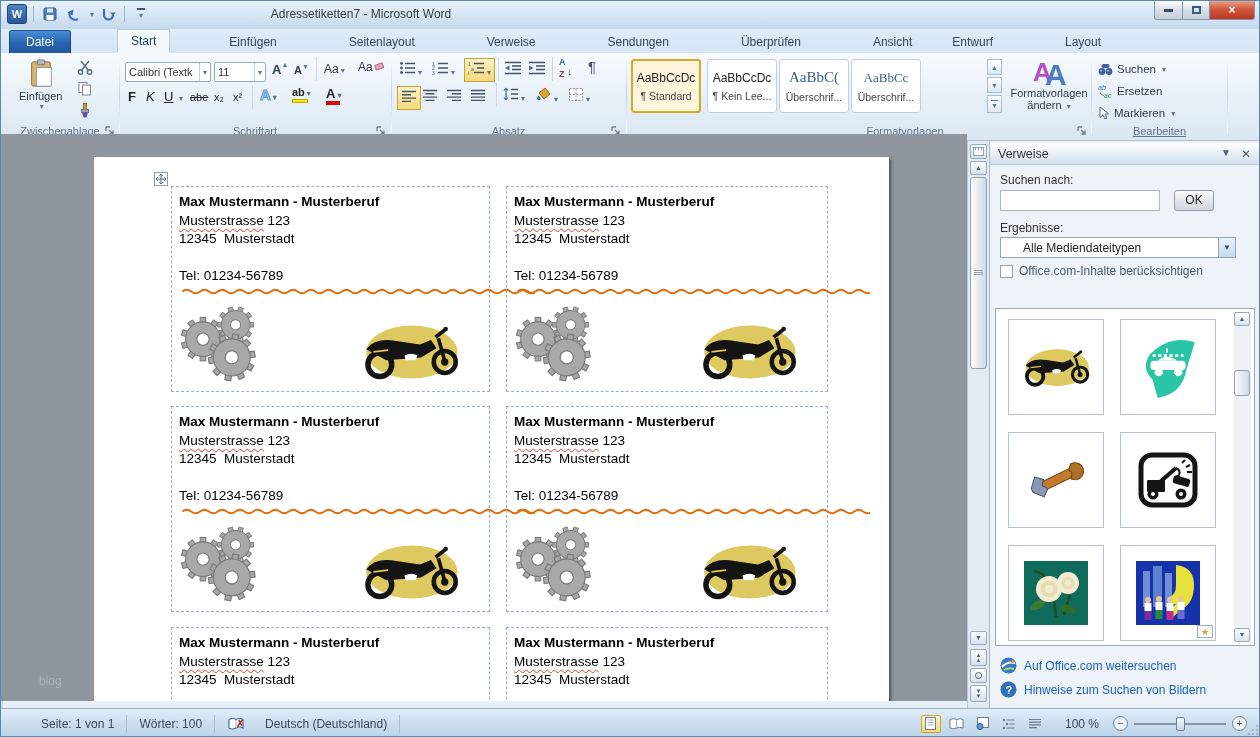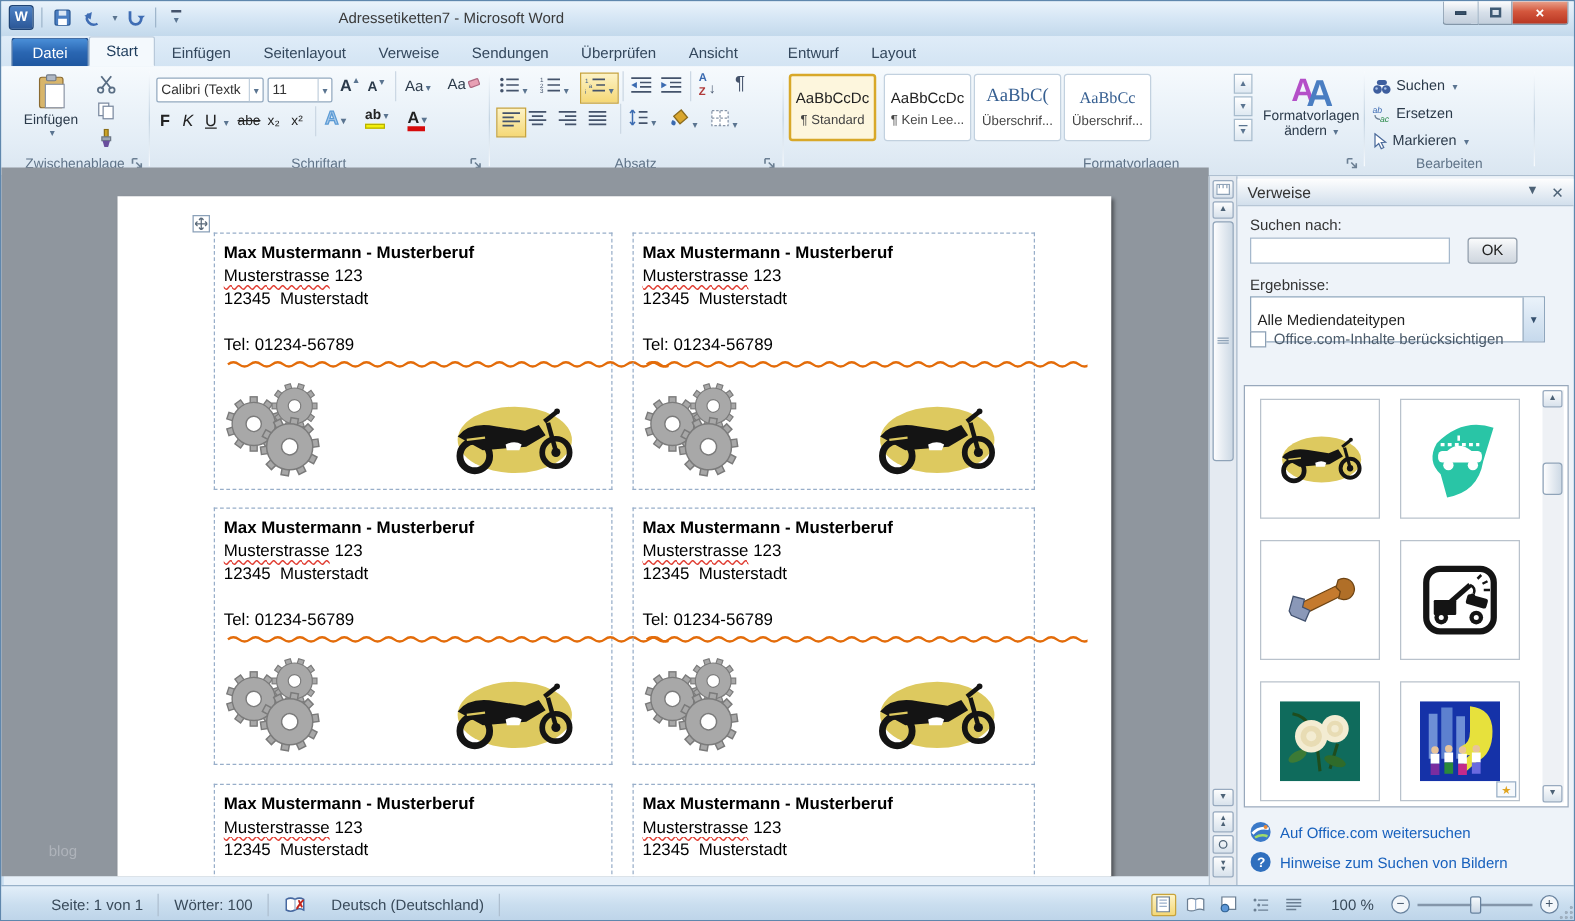--- a/index.html
+++ b/index.html
@@ -28,37 +28,37 @@
   .wbtn.min{width:29px;border-radius:0 0 0 3px;}
   .wbtn.max{width:27px;border-left:none;}
   .wbtn.close{width:45px;border-left:none;border-radius:0 0 3px 0;
     background:linear-gradient(#e9a28b,#d4573d 45%,#b83622);color:#fff;font-weight:bold;font-size:12px;}
   .minglyph{width:9px;height:3px;background:#3f5a74;border:1px solid #2c4257;}
   .maxglyph{width:9px;height:8px;border:2px solid #3f5a74;}
 
   
   .tabrow{position:absolute;left:0;top:28px;width:1260px;height:24px;
     background:linear-gradient(#dfecf8,#d3e4f3);display:flex;align-items:flex-end;}
-  .tab{padding:4px 13px;font-size:12px;color:#33475c;white-space:nowrap;cursor:default;}
+  .tab{padding:4px 13px;font-size:12px;color:#33475c;white-space:nowrap;cursor:default;margin-left:46px;}
   .tab.file{background:linear-gradient(#4a8fd8,#2a66b2 50%,#1f57a0);color:#fff;border-radius:3px 3px 0 0;
     margin-left:8px;padding:4px 16px;border:1px solid #1c4c8c;border-bottom:none;}
   .tab.active{background:#f4f9fd;border:1px solid #b8c9da;border-bottom:1px solid #f4f9fd;
     border-radius:2px 2px 0 0;color:#1e3c5c;}
   .tabrow-right{position:absolute;right:8px;top:31px;display:flex;gap:8px;align-items:center;}
   .collapse-btn{width:18px;height:16px;border:1px solid #9db2c6;border-radius:3px;
     background:linear-gradient(#fff,#dce7f2);color:#5a7490;font-size:9px;line-height:14px;text-align:center;}
   .help-btn{width:17px;height:17px;border-radius:50%;background:radial-gradient(circle at 35% 30%,#7fb2e8,#2f6fbe);
     color:#fff;font-weight:bold;font-size:11px;text-align:center;line-height:17px;border:1px solid #23558f;}
 
   
   .ribbon{position:absolute;left:0;top:52px;width:1260px;height:88px;
     background:linear-gradient(#f6fafd,#e3edf6 70%,#dae6f1);border-bottom:1px solid #aebfd0;}
   .group{position:absolute;top:0;height:87px;}
   .gsep{position:absolute;top:4px;width:1px;height:76px;background:linear-gradient(#f8fbfe,#c4d4e2,#f8fbfe);}
-  .glabel{position:absolute;bottom:3px;left:0;right:0;text-align:center;font-size:11px;color:#5f7388;}
+  .glabel{position:absolute;bottom:3px;left:0;right:0;text-align:center;font-size:11px;color:#5f7388;text-decoration:underline;}
   .launcher{position:absolute;bottom:3px;right:3px;width:12px;height:12px;}
   .hl{background:linear-gradient(#fdf3c6,#f5d876);border:1px solid #c8a33a !important;}
   .combo{height:20px;border:1px solid #93a9bf;background:#fff;border-radius:2px;
     font-size:11px;color:#333;display:flex;align-items:center;padding:0 3px;}
   .combo .arrow{margin-left:auto;color:#5a7490;font-size:8px;border-left:1px solid #c3d1de;padding-left:3px;height:100%;display:flex;align-items:center;}
   .ddarrow{color:#5a7490;font-size:8px;margin-left:2px;}
   .bigbtn{position:absolute;display:flex;flex-direction:column;align-items:center;font-size:11px;color:#2b3a4a;}
 
   
   .stylecard{position:absolute;top:6px;width:70px;height:54px;background:#fff;border:1px solid #c2d1df;border-radius:3px;
@@ -102,22 +102,22 @@
   
   .pane{position:absolute;left:988px;top:140px;width:270px;height:567px;background:#eef3f9;border-left:1px solid #a7b8c9;}
   .pane-hdr{position:absolute;left:0;top:2px;width:100%;height:22px;
     background:linear-gradient(#fefefe,#d2dfec);border-bottom:1px solid #b7c6d6;
     font-size:12.5px;color:#333;display:flex;align-items:center;padding:0 8px;}
   .pane-hdr .sp{margin-left:auto;display:flex;gap:10px;color:#4d6276;font-size:10px;}
   .pane-lbl{font-size:12px;color:#333;}
   .okbtn{position:absolute;width:40px;height:21px;background:linear-gradient(#fafbfc,#dfe4ea 55%,#d0d7df);
     border:1px solid #8e9aa8;border-radius:3px;font-size:12px;color:#222;text-align:center;line-height:19px;}
   .txtin{position:absolute;height:21px;border:1px solid #a5b8cc;background:#fff;font-size:12px;padding:0 4px;}
-  .dropdown{position:absolute;height:37px;border:1px solid #8fa6bd;background:#fff;font-size:12px;color:#222;
-    display:flex;align-items:center;padding:0 0 0 5px;}
+  .dropdown{position:absolute;height:21px;border:1px solid #8fa6bd;background:#fff;font-size:12px;color:#222;
+    display:flex;align-items:center;padding:0 0 0 22px;}
   .dropdown .btn{margin-left:auto;width:17px;height:100%;background:linear-gradient(#eaf2fa,#c6d9ec);
     border-left:1px solid #8fa6bd;color:#35506e;font-size:8px;display:flex;align-items:center;justify-content:center;}
   .chk{width:13px;height:13px;border:1px solid #8ca0b5;background:#fff;display:inline-block;vertical-align:-2px;}
   .chkrow{position:absolute;font-size:12px;color:#4a5a6a;display:flex;gap:6px;align-items:center;}
   .results{position:absolute;left:5px;top:167px;width:260px;height:338px;background:#fff;border:1px solid #98a8bc;}
   .tile{position:absolute;width:96px;height:96px;border:1px solid #b9c2cc;background:#fff;
     display:flex;align-items:center;justify-content:center;}
   .rscroll{position:absolute;right:3px;top:3px;width:17px;height:330px;background:#eef1f5;}
   .panelink{position:absolute;display:flex;align-items:center;gap:7px;font-size:12px;color:#1760bd;white-space:nowrap;}
   .starbadge{position:absolute;right:2px;bottom:2px;width:16px;height:13px;background:#f6f9fc;border:1px solid #9ab0c6;

